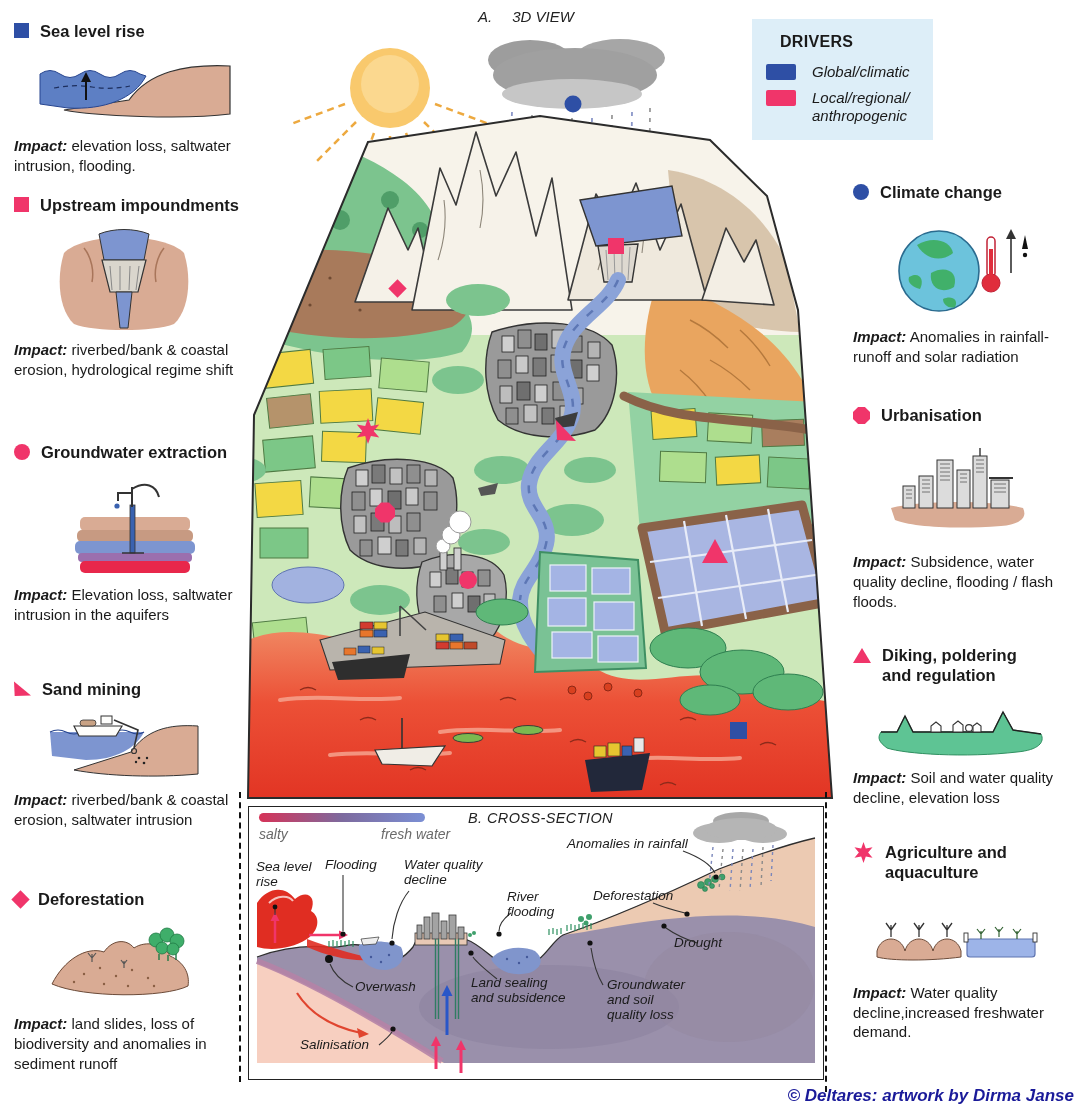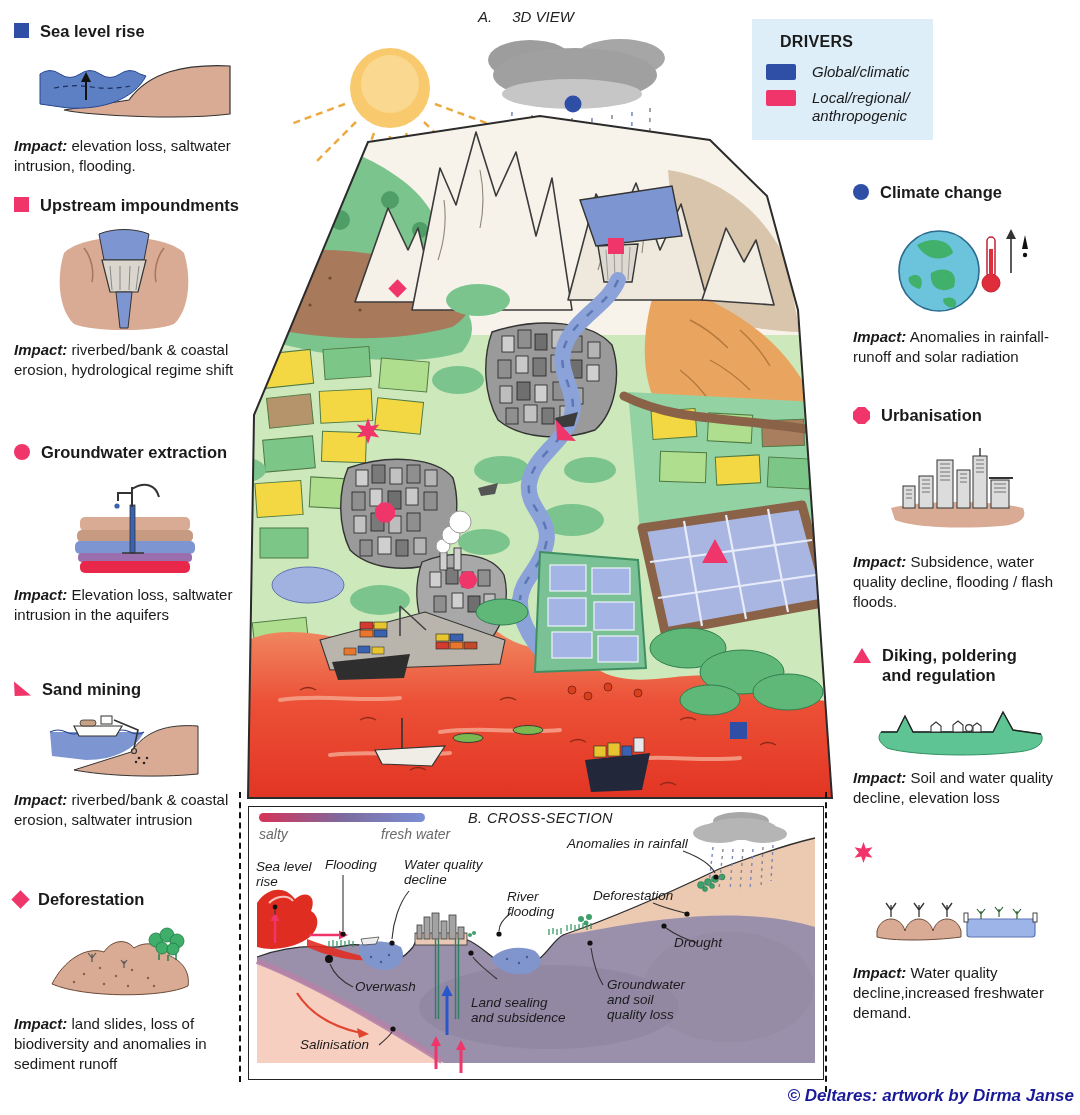--- a/index.html
+++ b/index.html
@@ -230,20 +230,22 @@
         <circle cx="94" cy="28" r="3.4"></circle>
       </g>
     </svg>
     <div class="impact" style="max-width:222px">
       <b>Impact:</b> <span>Soil and water quality decline, elevation loss</span></div>
   </div>
 
   <div class="driver" style="left:853px;top:843px;width:218px;">
     <div class="dhead">
         <span class="mk mk-star"></span>
+      <span class="nm">Agriculture and
+aquaculture</span>
       </div>
     <svg class="sk" style="margin:26px 0 18px 18px" width="178" height="56" viewBox="0 0 178 56">
       <path d="M6,42 C10,26 30,26 34,42 C38,26 58,26 62,42 C66,26 86,26 90,42 L90,48 C60,52 20,52 6,48 Z" fill="#d9ab94" stroke="#6b4a38" stroke-width="1"></path>
       <g stroke="#333" stroke-width="1.3" fill="none">
         <path d="M20,28 l0,-12 m0,5 l-5,-7 m5,7 l5,-7"></path>
         <path d="M48,28 l0,-12 m0,5 l-5,-7 m5,7 l5,-7"></path>
         <path d="M76,28 l0,-12 m0,5 l-5,-7 m5,7 l5,-7"></path>
       </g>
       <rect x="96" y="30" width="68" height="18" rx="3" fill="#9db4e8" stroke="#5f74b0" stroke-width="1.2"></rect>
       <rect x="93" y="24" width="4" height="9" fill="#fff" stroke="#333" stroke-width="0.9"></rect>
@@ -738,21 +740,21 @@
 rise</div>
     <div class="xs-label" style="left:76px;top:50px;">Flooding</div>
     <div class="xs-label" style="left:155px;top:50px;">Water quality
 decline</div>
     <div class="xs-label" style="left:258px;top:82px;">River
 flooding</div>
     <div class="xs-label" style="left:318px;top:29px;">Anomalies in rainfall</div>
     <div class="xs-label" style="left:344px;top:81px;">Deforestation</div>
     <div class="xs-label" style="left:425px;top:128px;">Drought</div>
     <div class="xs-label" style="left:106px;top:172px;">Overwash</div>
-    <div class="xs-label" style="left:222px;top:188px;">Land sealing
+    <div class="xs-label" style="left:222px;top:168px;">Land sealing
 and subsidence</div>
     <div class="xs-label" style="left:358px;top:170px;">Groundwater
 and soil
 quality loss</div>
     <div class="xs-label" style="left:51px;top:230px;">Salinisation</div>
   </div>
 
   <div class="credit">© Deltares: artwork by Dirma Janse</div>
 </div>
 

